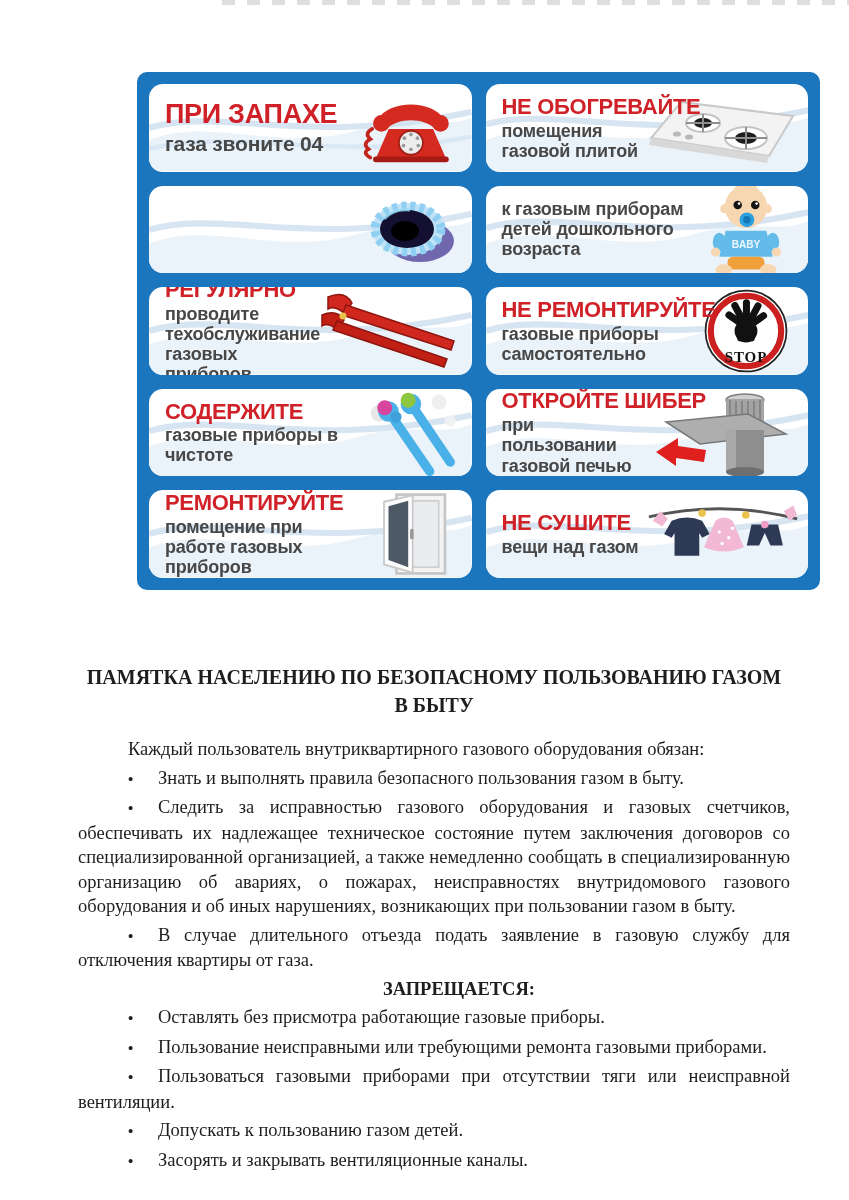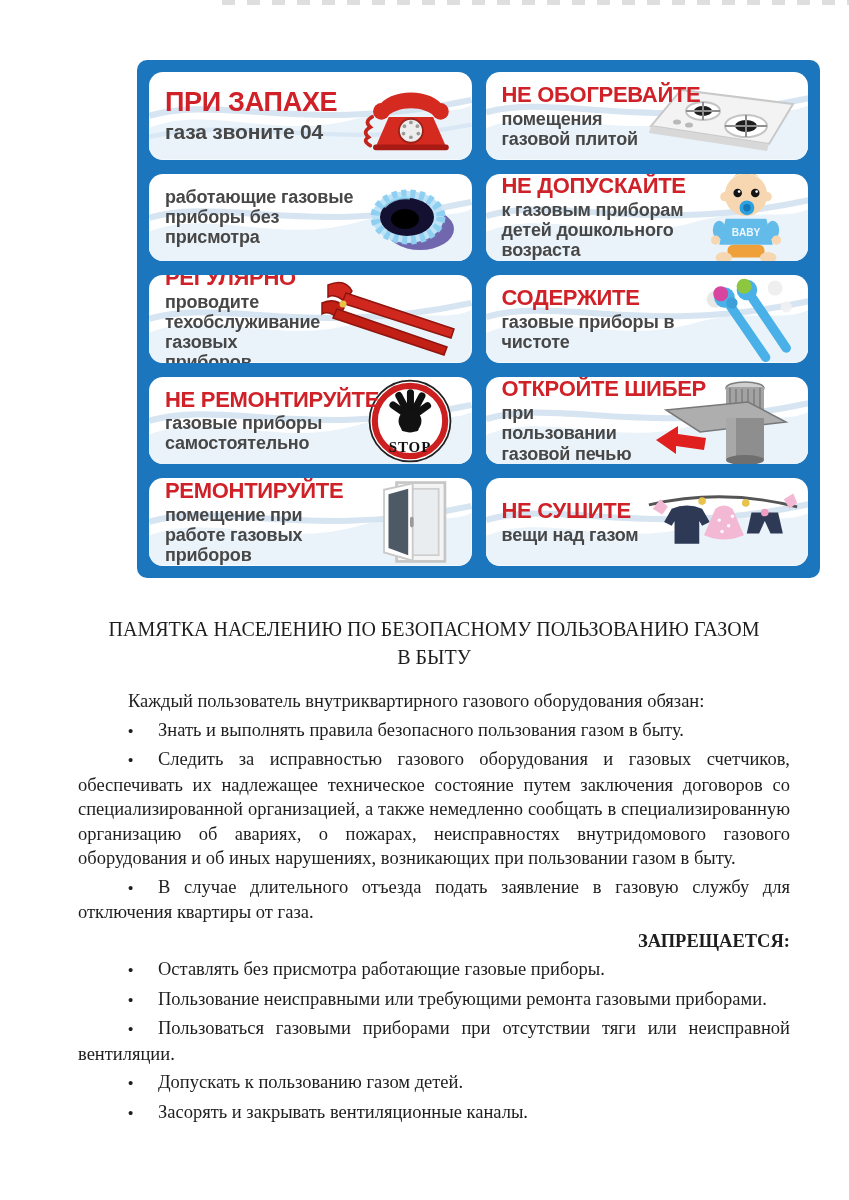--- a/index.html
+++ b/index.html
@@ -4,41 +4,41 @@
 <style>
   html,body{margin:0;padding:0;}
   body{width:849px;height:1200px;background:#ffffff;position:relative;overflow:hidden;
        font-family:"Liberation Sans",sans-serif;}
 
   
   .scan-artifact{position:absolute;top:0;left:222px;width:627px;height:5px;opacity:.28;
     background:repeating-linear-gradient(90deg,#8a8a8a 0 13px,transparent 13px 25px);}
 
   
-  .poster{position:absolute;left:137px;top:60px;width:683px;height:518px;
+  .poster{position:absolute;left:137px;top:72px;width:683px;height:518px;
     background:#1b76bd;border-radius:10px;box-sizing:border-box;padding:12px;
     display:grid;grid-template-columns:1fr 1fr;grid-template-rows:repeat(5,1fr);gap:14px;}
   .cell{background:#ffffff;border-radius:14px;position:relative;overflow:hidden;
     display:flex;align-items:center;box-sizing:border-box;padding:6px 6px 6px 16px;}
   .wave{position:absolute;left:0;top:0;width:100%;height:100%;z-index:0;}
   .cell-text{position:relative;z-index:2;flex:1 1 auto;min-width:0;}
   .cell-heading{font-weight:bold;font-size:22px;color:#cf2127;letter-spacing:-.3px;
     white-space:nowrap;line-height:1.08;margin-bottom:2px;}
   .cell-sub{font-weight:bold;font-size:18px;color:#474747;line-height:1.12;letter-spacing:-.2px;}
   .cell-icon{position:relative;z-index:1;flex:0 0 auto;width:112px;display:flex;
     align-items:flex-start;justify-content:center;}
   .cell-icon.wide{width:158px;}
   .cell-icon svg{display:block;}
 
   
   .memo{position:absolute;left:78px;top:615px;width:712px;
     font-family:"Liberation Serif",serif;font-size:18.5px;color:#1e1e1e;line-height:24.5px;}
-  .memo-title{font-weight:normal;font-size:20px;text-align:center;line-height:28px;margin-bottom:18px;}
+  .memo-title{font-weight:bold;font-size:20px;text-align:center;line-height:28px;margin-bottom:18px;margin-top:48px;}
   .para{text-align:justify;text-indent:50px;margin:0 0 4px 0;}
-  .para.no-just{text-align:right;}
+  .para.no-just{text-align:center;}
   .bold{font-weight:bold;}
   .dot{display:inline-block;width:30px;text-indent:0;font-family:"Liberation Sans",sans-serif;
     font-size:15px;vertical-align:baseline;}
 </style>
 </head>
 <body>
 
 <div class="scan-artifact"></div>
 
 <div class="poster">
@@ -96,41 +96,39 @@
       </svg>
     </div>
   </div>
 
   <div class="cell">
     <svg class="wave" viewBox="0 0 320 100" preserveAspectRatio="none">
       <path d="M0,66 C60,38 130,82 210,54 C260,38 295,54 320,40 L320,100 L0,100 Z" fill="#eaf3fa"></path>
       <path d="M0,50 C70,26 160,72 320,32" stroke="#ccdeed" stroke-width="7" fill="none" opacity=".8"></path>
     </svg>
     <div class="cell-text">
-      <div class="cell-sub">работающие газовые приборы без присмотра</div>
     </div>
     <div class="cell-icon">
       <svg width="104" height="80" viewBox="0 0 104 80">
         <ellipse cx="62" cy="52" rx="34" ry="21" fill="#5b4ea0" opacity=".85"></ellipse>
         <ellipse cx="50" cy="40" rx="36" ry="26" fill="#bfe2f6"></ellipse>
         <ellipse cx="50" cy="40" rx="33" ry="23" fill="none" stroke="#8fd0f2" stroke-width="9" stroke-dasharray="5 4"></ellipse>
         <ellipse cx="49" cy="40" rx="27" ry="19" fill="#141031"></ellipse>
         <ellipse cx="47" cy="42" rx="14" ry="10" fill="#000000"></ellipse>
         <path d="M26,30 q10,-11 26,-9" stroke="#9adcf8" stroke-width="3" fill="none" opacity=".8"></path>
       </svg>
     </div>
   </div>
 
   <div class="cell">
     <svg class="wave" viewBox="0 0 320 100" preserveAspectRatio="none">
       <path d="M0,66 C60,38 130,82 210,54 C260,38 295,54 320,40 L320,100 L0,100 Z" fill="#eaf3fa"></path>
       <path d="M0,48 C70,24 160,70 320,30" stroke="#ccdeed" stroke-width="7" fill="none" opacity=".8"></path>
     </svg>
     <div class="cell-text">
-      <div class="cell-heading">НЕ ДОПУСКАЙТЕ</div>
       <div class="cell-sub">к газовым приборам детей дошкольного возраста</div>
     </div>
     <div class="cell-icon">
       <svg width="96" height="96" viewBox="0 0 100 104">
         <circle cx="50" cy="28" r="23" fill="#f7d7b2"></circle>
         <path d="M36,9 q14,-9 28,0 q-5,-6 -14,-6 q-9,0 -14,6" fill="#e9c27c"></path>
         <circle cx="27" cy="30" r="5" fill="#f7d7b2"></circle>
           <circle cx="73" cy="30" r="5" fill="#f7d7b2"></circle>
         <circle cx="41" cy="26" r="4.6" fill="#141414"></circle>
           <circle cx="60" cy="26" r="4.6" fill="#141414"></circle>
@@ -167,65 +165,65 @@
         <polygon points="34,16 142,52 139,61 30,26" fill="#d0281e" stroke="#8f150f" stroke-width="1.5"></polygon>
         <polygon points="25,32 135,70 132,78 21,41" fill="#c21f15" stroke="#8f150f" stroke-width="1.5"></polygon>
         <circle cx="31" cy="27" r="3.5" fill="#e8c24a"></circle>
       </svg>
     </div>
   </div>
 
   <div class="cell">
     <svg class="wave" viewBox="0 0 320 100" preserveAspectRatio="none">
       <path d="M0,66 C60,38 130,82 210,54 C260,38 295,54 320,40 L320,100 L0,100 Z" fill="#eaf3fa"></path>
-      <path d="M0,48 C70,24 160,70 320,30" stroke="#ccdeed" stroke-width="7" fill="none" opacity=".8"></path>
-    </svg>
-    <div class="cell-text">
-      <div class="cell-heading">СОДЕРЖИТЕ</div>
-      <div class="cell-sub">газовые приборы в чистоте</div>
-    </div>
-    <div class="cell-icon">
-      <svg width="104" height="88" viewBox="0 0 110 94">
-        <circle cx="22" cy="26" r="9" fill="#e6e6e6" opacity=".9"></circle>
-        <circle cx="86" cy="14" r="8" fill="#ededed" opacity=".9"></circle>
-        <circle cx="98" cy="34" r="6" fill="#f1f1f1" opacity=".9"></circle>
-        <path d="M56,16 L98,78" stroke="#49b0e8" stroke-width="10" stroke-linecap="round"></path>
-        <circle cx="56" cy="16" r="11" fill="#49b0e8"></circle>
-          <circle cx="53" cy="12" r="8" fill="#8dc63f"></circle>
-        <path d="M32,24 L76,88" stroke="#49b0e8" stroke-width="10" stroke-linecap="round"></path>
-        <circle cx="32" cy="24" r="11" fill="#49b0e8"></circle>
-          <circle cx="28" cy="20" r="8" fill="#d8459e"></circle>
-        <circle cx="40" cy="30" r="6" fill="#3f9fd8"></circle>
-      </svg>
-    </div>
-  </div>
-
-  <div class="cell">
-    <svg class="wave" viewBox="0 0 320 100" preserveAspectRatio="none">
-      <path d="M0,66 C60,38 130,82 210,54 C260,38 295,54 320,40 L320,100 L0,100 Z" fill="#eaf3fa"></path>
       <path d="M0,50 C70,26 160,72 320,32" stroke="#ccdeed" stroke-width="7" fill="none" opacity=".8"></path>
     </svg>
     <div class="cell-text">
       <div class="cell-heading">НЕ РЕМОНТИРУЙТЕ</div>
       <div class="cell-sub">газовые приборы самостоятельно</div>
     </div>
     <div class="cell-icon">
       <svg width="88" height="88" viewBox="0 0 100 100">
         <circle cx="50" cy="50" r="46" fill="#ffffff" stroke="#222222" stroke-width="2"></circle>
         <circle cx="50" cy="50" r="40" fill="#ffffff" stroke="#cc1f1f" stroke-width="7"></circle>
         <g fill="#111111">
           <rect x="46.5" y="14" width="8" height="26" rx="4"></rect>
           <rect x="46.5" y="14" width="8" height="26" rx="4" transform="rotate(-28 50 46)"></rect>
           <rect x="46.5" y="14" width="8" height="26" rx="4" transform="rotate(28 50 46)"></rect>
           <rect x="46.5" y="18" width="8" height="24" rx="4" transform="rotate(-55 50 46)"></rect>
           <rect x="46.5" y="18" width="8" height="24" rx="4" transform="rotate(55 50 46)"></rect>
           <circle cx="50" cy="50" r="13"></circle>
           <rect x="40" y="50" width="20" height="12" rx="4"></rect>
         </g>
         <text x="50" y="85" font-family="Liberation Serif, serif" font-size="17" font-weight="bold" fill="#111111" text-anchor="middle" letter-spacing="1">STOP</text>
+      </svg>
+    </div>
+  </div>
+
+  <div class="cell">
+    <svg class="wave" viewBox="0 0 320 100" preserveAspectRatio="none">
+      <path d="M0,66 C60,38 130,82 210,54 C260,38 295,54 320,40 L320,100 L0,100 Z" fill="#eaf3fa"></path>
+      <path d="M0,48 C70,24 160,70 320,30" stroke="#ccdeed" stroke-width="7" fill="none" opacity=".8"></path>
+    </svg>
+    <div class="cell-text">
+      <div class="cell-heading">СОДЕРЖИТЕ</div>
+      <div class="cell-sub">газовые приборы в чистоте</div>
+    </div>
+    <div class="cell-icon">
+      <svg width="104" height="88" viewBox="0 0 110 94">
+        <circle cx="22" cy="26" r="9" fill="#e6e6e6" opacity=".9"></circle>
+        <circle cx="86" cy="14" r="8" fill="#ededed" opacity=".9"></circle>
+        <circle cx="98" cy="34" r="6" fill="#f1f1f1" opacity=".9"></circle>
+        <path d="M56,16 L98,78" stroke="#49b0e8" stroke-width="10" stroke-linecap="round"></path>
+        <circle cx="56" cy="16" r="11" fill="#49b0e8"></circle>
+          <circle cx="53" cy="12" r="8" fill="#8dc63f"></circle>
+        <path d="M32,24 L76,88" stroke="#49b0e8" stroke-width="10" stroke-linecap="round"></path>
+        <circle cx="32" cy="24" r="11" fill="#49b0e8"></circle>
+          <circle cx="28" cy="20" r="8" fill="#d8459e"></circle>
+        <circle cx="40" cy="30" r="6" fill="#3f9fd8"></circle>
       </svg>
     </div>
   </div>
 
   <div class="cell">
     <svg class="wave" viewBox="0 0 320 100" preserveAspectRatio="none">
       <path d="M0,66 C60,38 130,82 210,54 C260,38 295,54 320,40 L320,100 L0,100 Z" fill="#eaf3fa"></path>
       <path d="M0,48 C70,24 160,70 320,30" stroke="#ccdeed" stroke-width="7" fill="none" opacity=".8"></path>
     </svg>
     <div class="cell-text">

